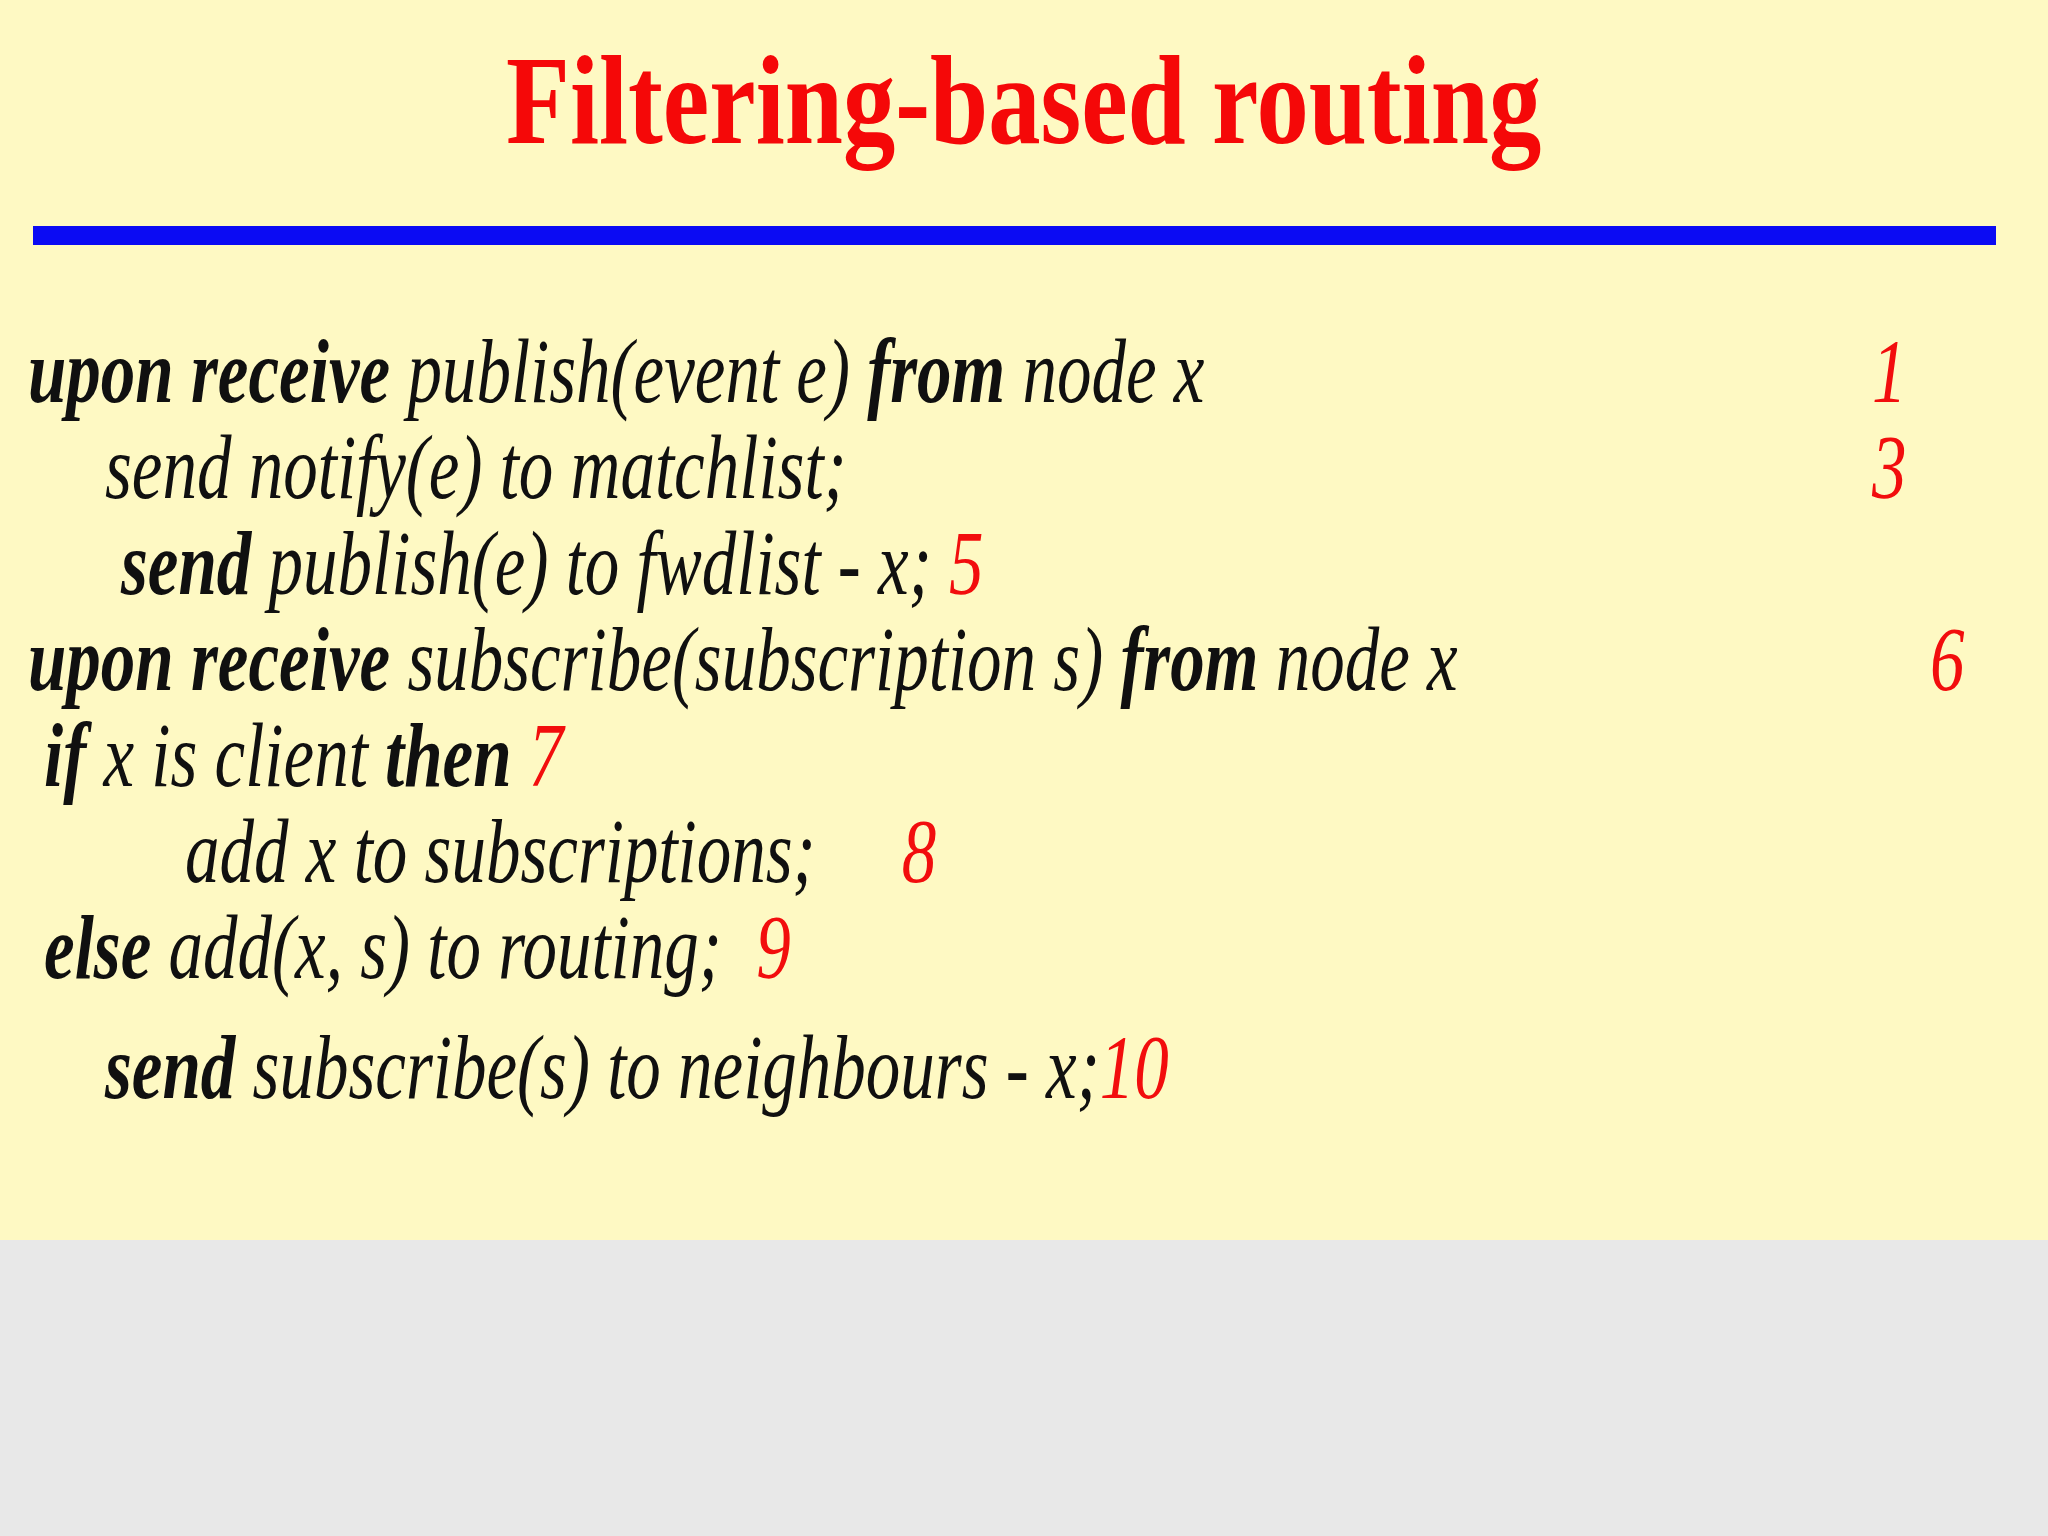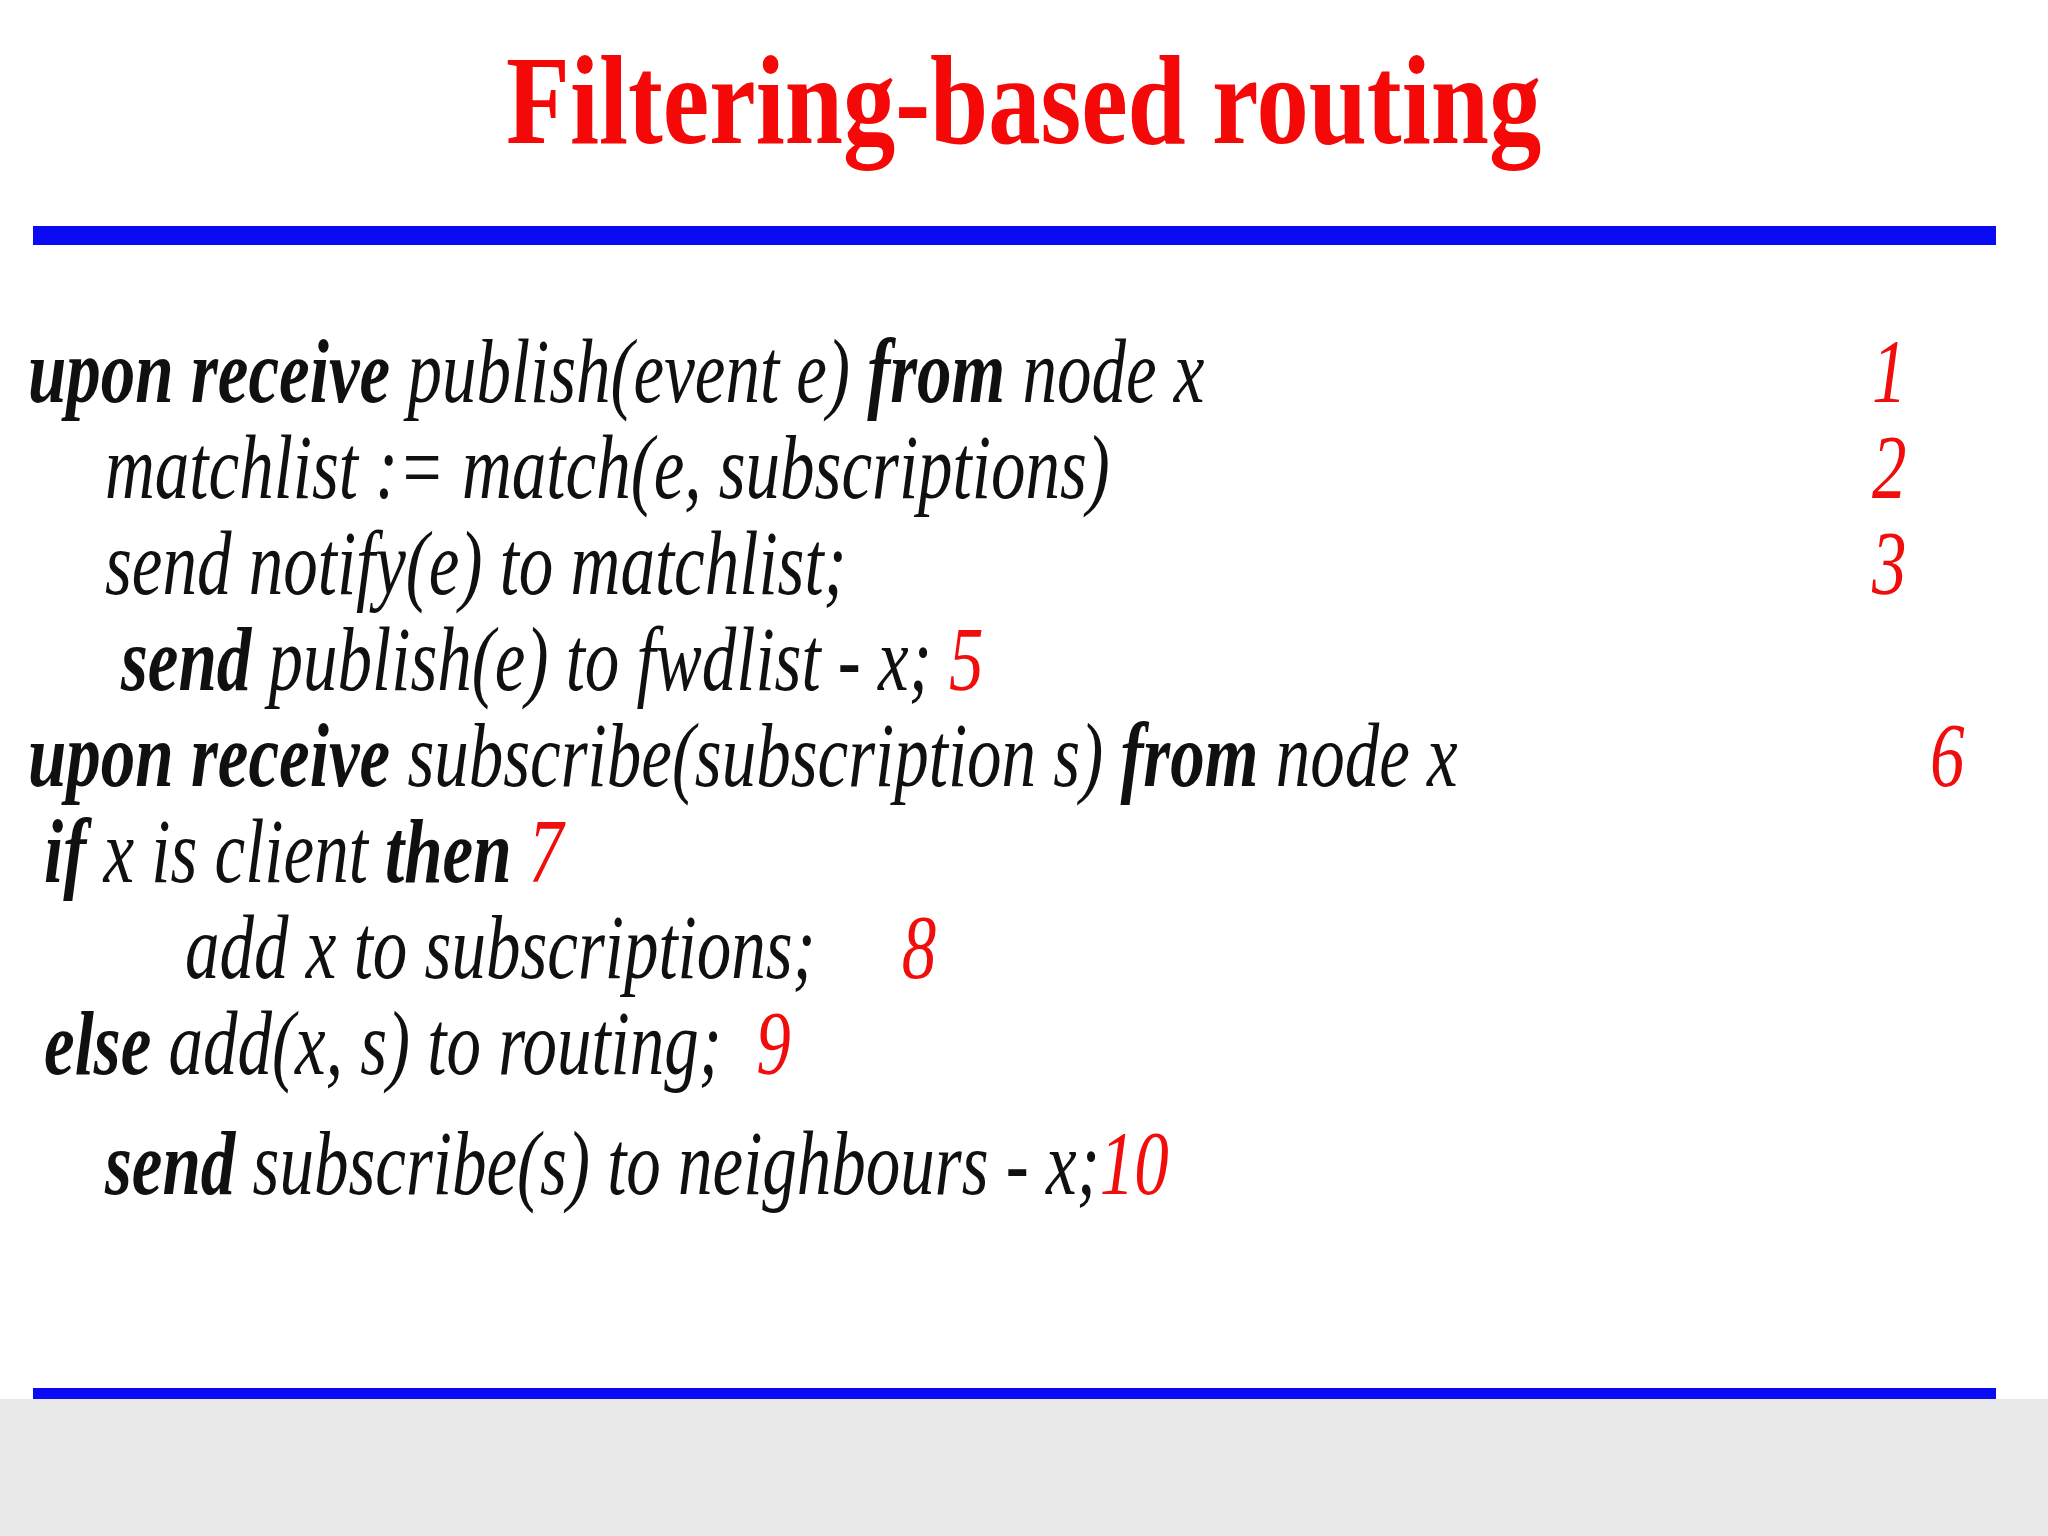--- a/index.html
+++ b/index.html
@@ -1,20 +1,20 @@
 <!DOCTYPE html>
 <html style="--title-red: #f50808; --number-red: #f20d0d; --bar-blue: #0b0bf3; --text-black: #101010; --footer-gray: #8c8c8c;"><head>
 <meta charset="utf-8">
 <style>
   html, body { margin: 0; padding: 0; background: #e8e8e8; }
   .slide {
     position: relative;
     width: 2048px;
-    height: 1399px;
-    background: #ffffff;
+    height: 1240px;
+    background: #fef9c3;
     overflow: hidden;
     font-family: "Liberation Serif", serif;
   }
   .title {
     position: absolute;
     top: 28px;
     left: 0;
     width: 2048px;
     height: 150px;
     line-height: 145px;
@@ -83,21 +83,20 @@
 </head>
 <body>
 
 <div class="slide">
   <div class="title">
     <span class="title-inner">Filtering-based routing</span>
   </div>
   <div class="bar bar-top"></div>
   <div class="code-block">
       <div class="code-line" style="padding-left: 28px;"><span class="code-scale"><span class="kw">upon receive </span><span>publish(event e) </span><span class="kw">from </span><span>node x</span></span><span class="line-num tab-num" style="left: 1872px;">1</span></div>
-      <div class="code-line" style="padding-left: 105px;"><span class="code-scale"><span>matchlist := match(e, subscriptions)</span></span><span class="line-num tab-num" style="left: 1872px;">2</span></div>
       <div class="code-line" style="padding-left: 105px;"><span class="code-scale"><span>send notify(e) to matchlist;</span></span><span class="line-num tab-num" style="left: 1872px;">3</span></div>
       <div class="code-line" style="padding-left: 105px; margin-left: 16px;"><span class="code-scale"><span class="kw">send </span><span>publish(e) to fwdlist - x;&nbsp;</span><span class="line-num">5</span></span></div>
       <div class="code-line" style="padding-left: 28px;"><span class="code-scale"><span class="kw">upon receive </span><span>subscribe(subscription s) </span><span class="kw">from </span><span>node x</span></span><span class="line-num tab-num" style="left: 1930px;">6</span></div>
       <div class="code-line" style="padding-left: 44px;"><span class="code-scale"><span class="kw">if </span><span>x is client </span><span class="kw">then&nbsp;</span><span class="line-num">7</span></span></div>
       <div class="code-line" style="padding-left: 185px;"><span class="code-scale"><span>add x to subscriptions;&nbsp;&nbsp;&nbsp;&nbsp;&nbsp;</span><span class="line-num">8</span></span></div>
       <div class="code-line" style="padding-left: 44px; font-family: Liberation Serif, serif;"><span class="code-scale"><span class="kw">else </span><span>add(x, s) to routing;&nbsp;&nbsp;</span><span class="line-num">9</span></span></div>
       <div class="code-line" style="padding-left: 105px; margin-top: 24px;"><span class="code-scale"><span class="kw">send </span><span>subscribe(s) to neighbours - x;</span><span class="line-num">10</span></span></div>
     </div>
   <div class="bar bar-bottom"></div>
   <div class="footer">103</div>

